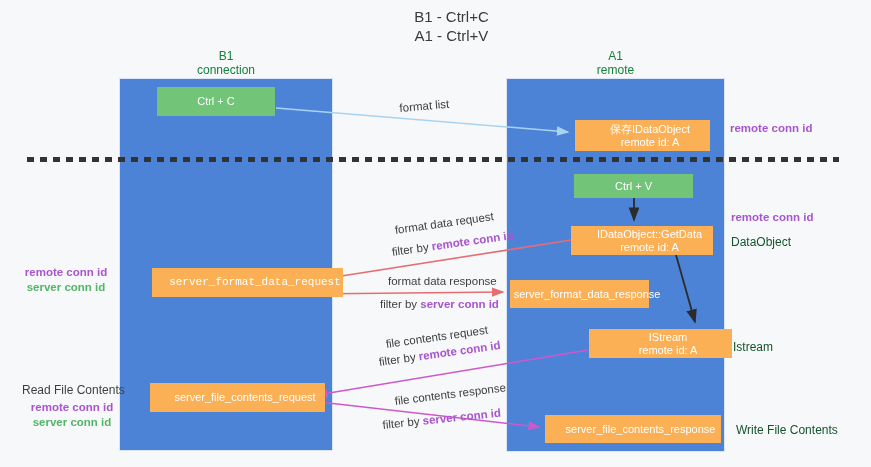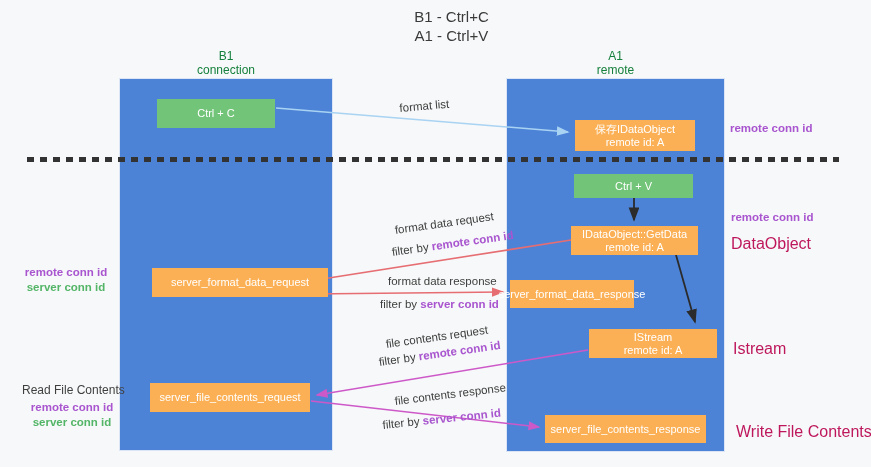--- a/index.html
+++ b/index.html
@@ -16,38 +16,38 @@
   .lifeline { position:absolute; background:#4d83d7; border:1px solid #dbe5f6; box-sizing:border-box; }
   .lifeline-b1 { left:119px; top:78px; width:214px; height:373px; }
   .lifeline-a1 { left:506px; top:78px; width:219px; height:374px; }
 
   .divider { position:absolute; left:27px; top:157px; width:812px; height:5px;
              background:repeating-linear-gradient(90deg,#333333 0 7px,transparent 7px 13px); }
 
   .box { position:absolute; display:flex; flex-direction:column; align-items:center;
          justify-content:center; color:#ffffff; font-size:11px; line-height:13px;
          text-align:center; white-space:nowrap; }
-  .orange { background:#fbb055; }
+  .orange { background:#fbb055;padding-left:15px; }
   .greenbox { background:#72c478; }
 
-  .box-ctrlc   { left:157px; top:99px;  width:118px; height:29px; }
+  .box-ctrlc   { left:157px; top:87px;  width:118px; height:29px; }
   .box-saveobj { left:575px; top:120px; width:120px; height:31px; }
   .box-ctrlv   { left:574px; top:174px; width:119px; height:24px; }
   .box-getdata { left:571px; top:226px; width:127px; height:29px; }
-  .box-freq    { left:152px; top:268px; width:176px; height:29px; }
+  .box-freq    { left:152px; top:268px; width:176px; height:29px;font-family:Liberation Mono, monospace; }
   .box-fresp   { left:510px; top:280px; width:124px; height:28px; }
   .box-istream { left:589px; top:329px; width:128px; height:29px; }
   .box-fcreq   { left:150px; top:383px; width:160px; height:29px; }
   .box-fcresp  { left:545px; top:415px; width:161px; height:28px; }
 
   .lbl { position:absolute; font-size:11.5px; color:#3e3e3e; white-space:nowrap; }
   .rot { transform-origin:left top; }
   .kp { color:#a855cf; font-weight:bold; }
   .kg { color:#53b567; font-weight:bold; }
-  .side { position:absolute; font-size:16px; color:#be185d; white-space:nowrap; }
+  .side { position:absolute; font-size:12px; color:#14532d; white-space:nowrap; }
   .side-bold-p { position:absolute; font-size:11.5px; font-weight:bold; color:#a855cf; white-space:nowrap; }
   .stack { position:absolute; text-align:center; white-space:nowrap; }
   .stack div { line-height:15px; }
 
   svg.arrows { position:absolute; left:0; top:0; pointer-events:none; }
 </style>
 </head>
 <body>
 
 <div class="canvas">

